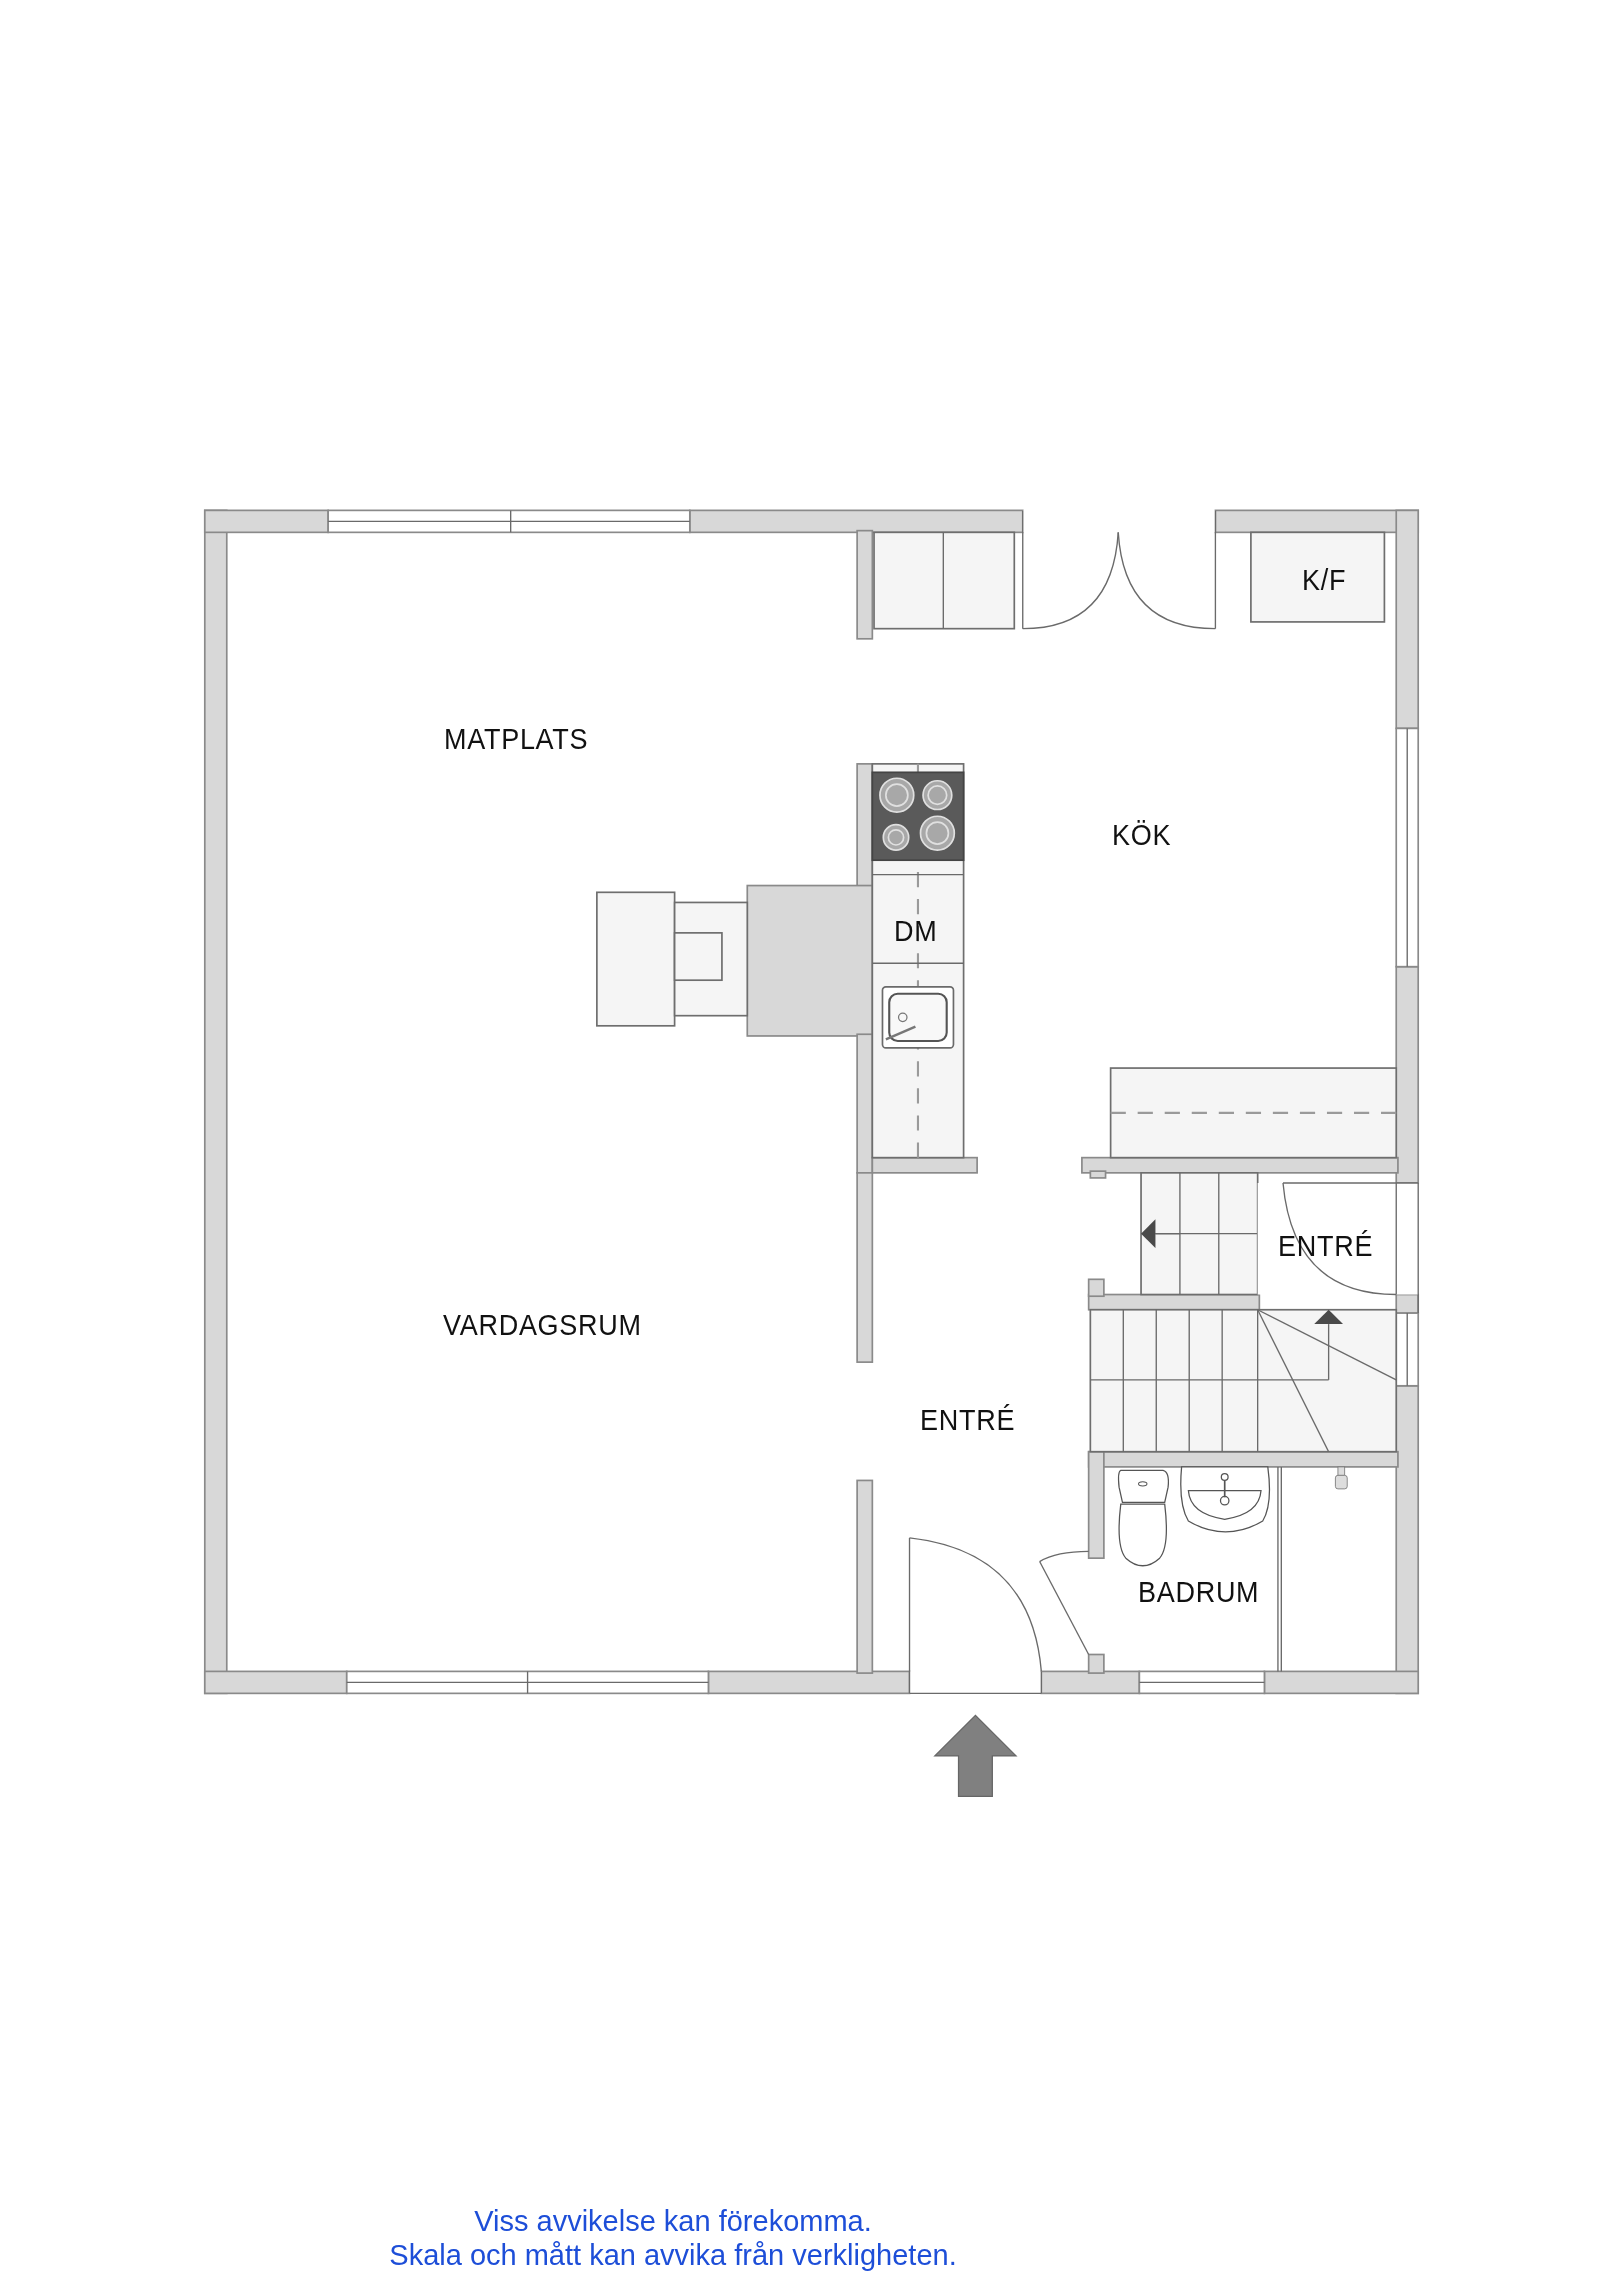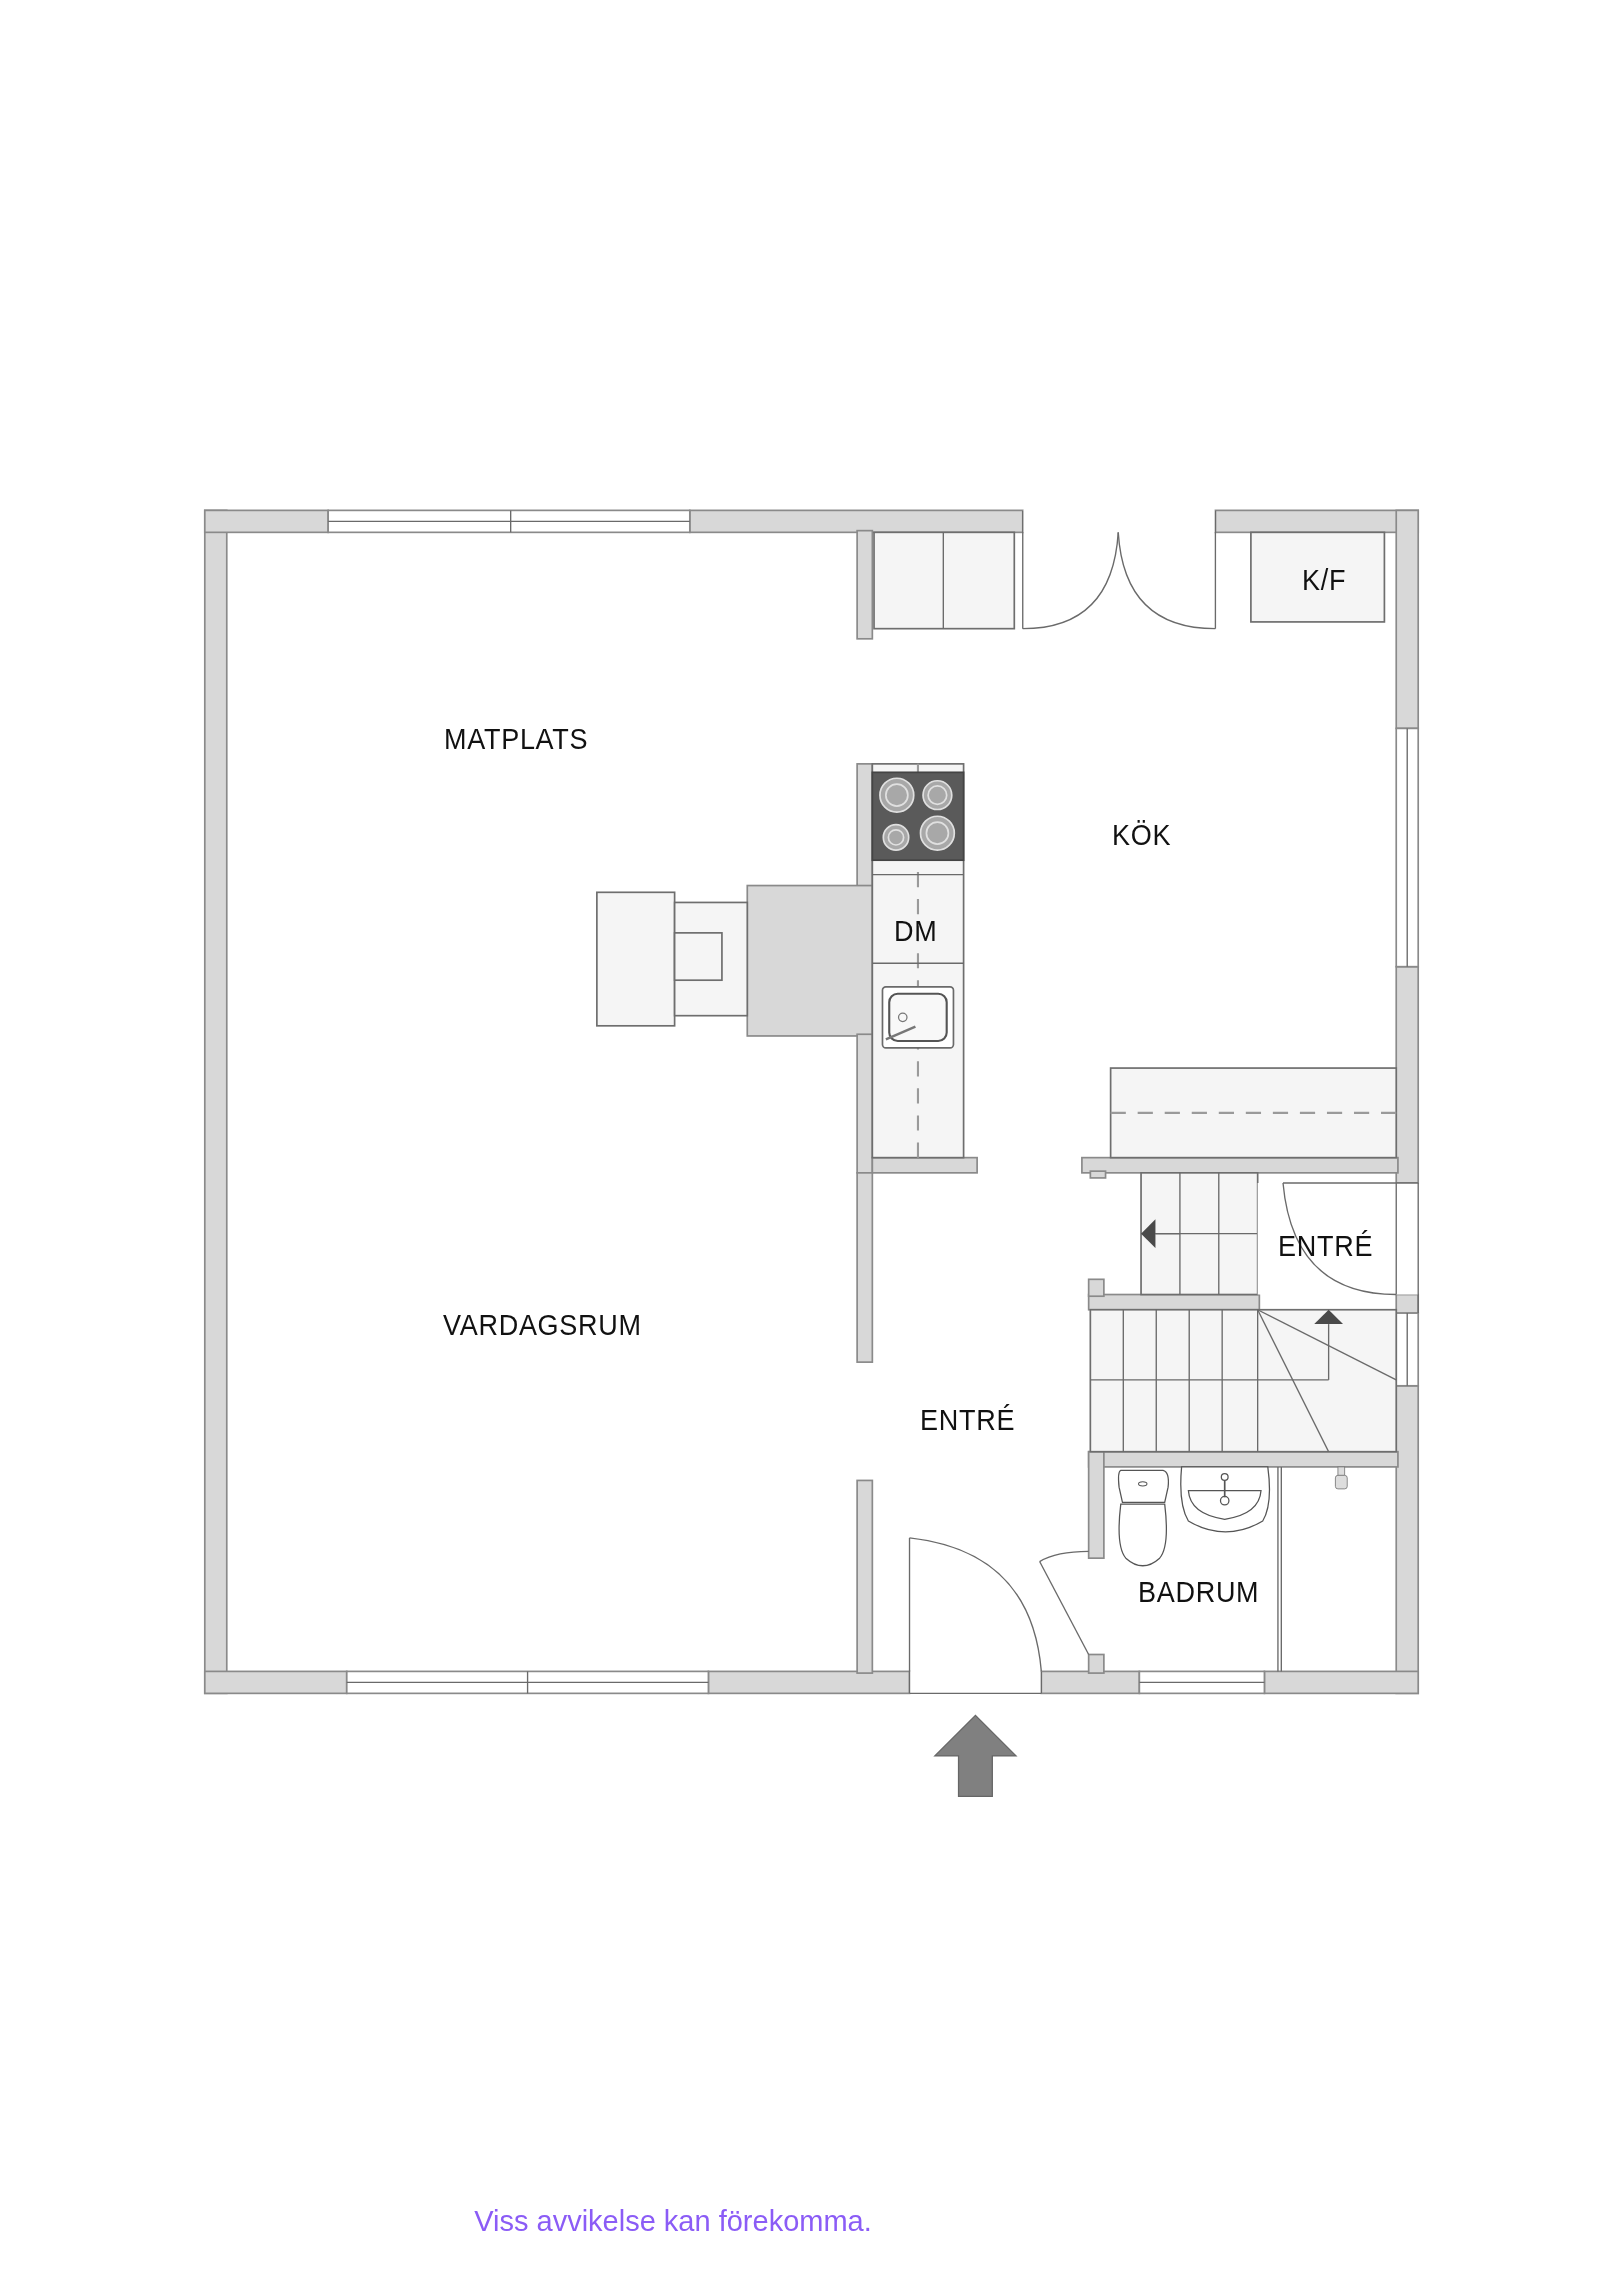--- a/index.html
+++ b/index.html
@@ -7,21 +7,21 @@
   #plan { position: absolute; left: 0; top: 0; width: 1623px; height: 2295px; }
   .wall { fill: #d8d8d8; stroke: #8a8a8a; stroke-width: 2; }
   .fixture { fill: #f5f5f5; stroke: #6e6e6e; stroke-width: 2; }
   .window { fill: #ffffff; stroke: #8a8a8a; stroke-width: 2; }
   .line { fill: none; stroke: #6a6a6a; stroke-width: 1.6; }
   .dash { fill: none; stroke: #9a9a9a; stroke-width: 2.5; stroke-dasharray: 18 14; }
   .stove { fill: #5a5a5a; stroke: #444; stroke-width: 2; }
   .burner { fill: #a8a8a8; stroke: #e0e0e0; stroke-width: 2; }
   .arrow-dark { fill: #4a4a4a; }
   .room-label { position: absolute; font-family: "Liberation Sans", "DejaVu Sans", sans-serif; font-size: 30px; color: #111; letter-spacing: 0.8px; white-space: nowrap; transform: scaleX(0.9); transform-origin: left top; }
-  .footer { position: absolute; left: 0; width: 1346px; text-align: center; font-family: "Liberation Sans", "DejaVu Sans", sans-serif; font-size: 29px; color: #8b5cf6; line-height: 34px; }
+  .footer { position: absolute; left: 0; width: 1346px; text-align: center; font-family: "Liberation Sans", "DejaVu Sans", sans-serif; font-size: 29px; color: #1d4ed8; line-height: 34px; }
 </style>
 </head>
 <body>
 
 <svg id="plan" viewBox="0 0 1920 2716" xmlns="http://www.w3.org/2000/svg">
 
   <g>
 
     <rect class="wall" x="242" y="604" width="26" height="1400"></rect>
 
@@ -216,14 +216,15 @@
 <div class="room-label" style="left:1112px; top:818px;">KÖK</div>
 <div class="room-label" style="left:443px; top:1308px;">VARDAGSRUM</div>
 <div class="room-label" style="left:920px; top:1403px;">ENTRÉ</div>
 <div class="room-label" style="left:1278px; top:1229px;">ENTRÉ</div>
 <div class="room-label" style="left:1138px; top:1575px;">BADRUM</div>
 <div class="room-label" style="left:1302px; top:563px;">K/F</div>
 <div class="room-label" style="left:894px; top:914px;">DM</div>
 
 <div class="footer" style="top:2204px;">
   <div>Viss avvikelse kan förekomma.</div>
+  <div>Skala och mått kan avvika från verkligheten.</div>
 </div>
 
 
 </body></html>

